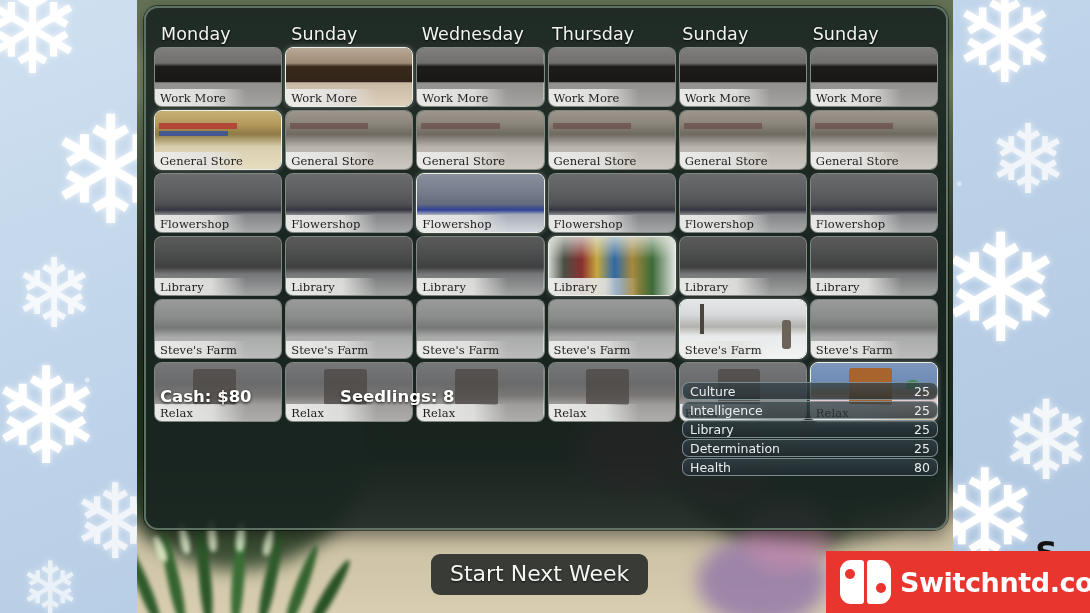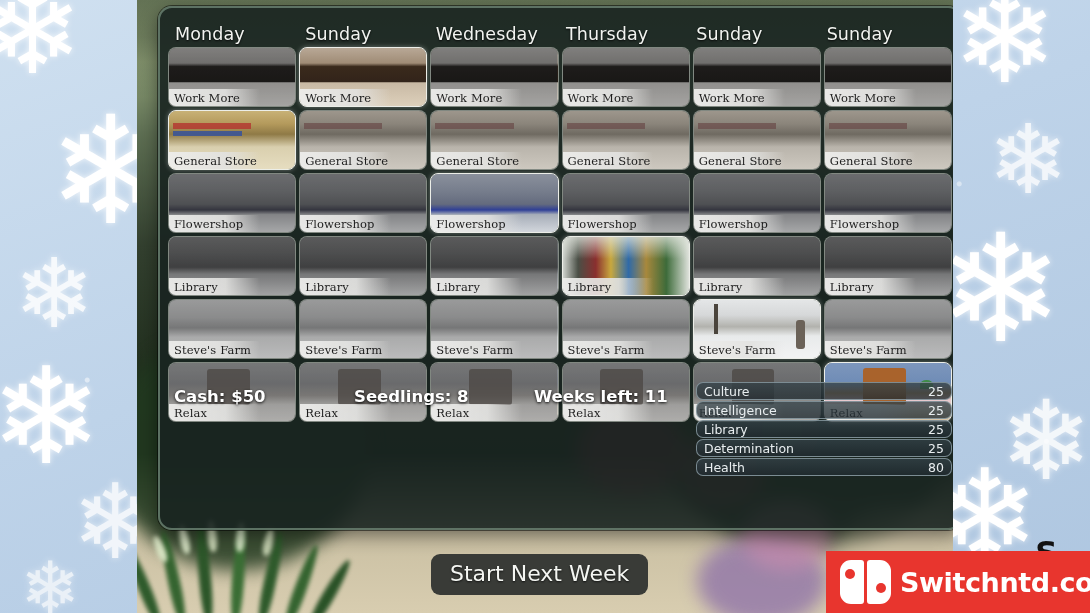--- a/index.html
+++ b/index.html
@@ -39,21 +39,21 @@
         #33402f 40%, #22301f 60%, #1d2a1c 74%,
         #c9bfa2 86%, #d8cdb0 100%);
   }
   
   .bg-blob{ position:absolute; border-radius:50%; filter:blur(9px); }
   .leaf{ position:absolute; border-radius:50% 50% 45% 45%/60% 60% 40% 40%;
          filter:blur(2.2px); transform-origin:bottom center; }
 
   
   #panel{
-    position:absolute; left:21px; top:6px; width:804px; height:524px;
+    position:absolute; left:7px; top:6px; width:804px; height:524px;
     border-radius:14px;
     background:rgba(24,36,32,.90);
     border:2px solid rgba(104,128,112,.85);
     box-shadow:0 0 0 1px rgba(0,0,0,.5), 0 6px 18px rgba(0,0,0,.45);
     padding:6px 8px 0 8px;
   }
 
   
   #day-head{ display:flex; height:30px; align-items:flex-end; padding:0 1px; }
   .day-name{
@@ -488,23 +488,22 @@
           <div style="position:absolute;right:14%;top:30%;width:13px;height:9px;background:#3f8c48;border-radius:50% 50% 0 0;"></div>
           <div class="plate">
               <span>Relax</span>
             </div>
         </div>
       </div>
 
     </div>
 
     <div id="status">
-      <div class="stat-txt" id="s-cash">Cash: $50</div>
+      <div class="stat-txt" id="s-cash">Cash: $80</div>
       <div class="stat-txt" id="s-seed">Seedlings: 8</div>
-      <div class="stat-txt" id="s-weeks">Weeks left: 11</div>
     </div>
 
     <div id="stats">
 
       <div class="stat-row">
         <span class="k">Culture</span>
         <span class="v">25</span>
       </div>
       <div class="stat-row">
         <span class="k">Intelligence</span>

